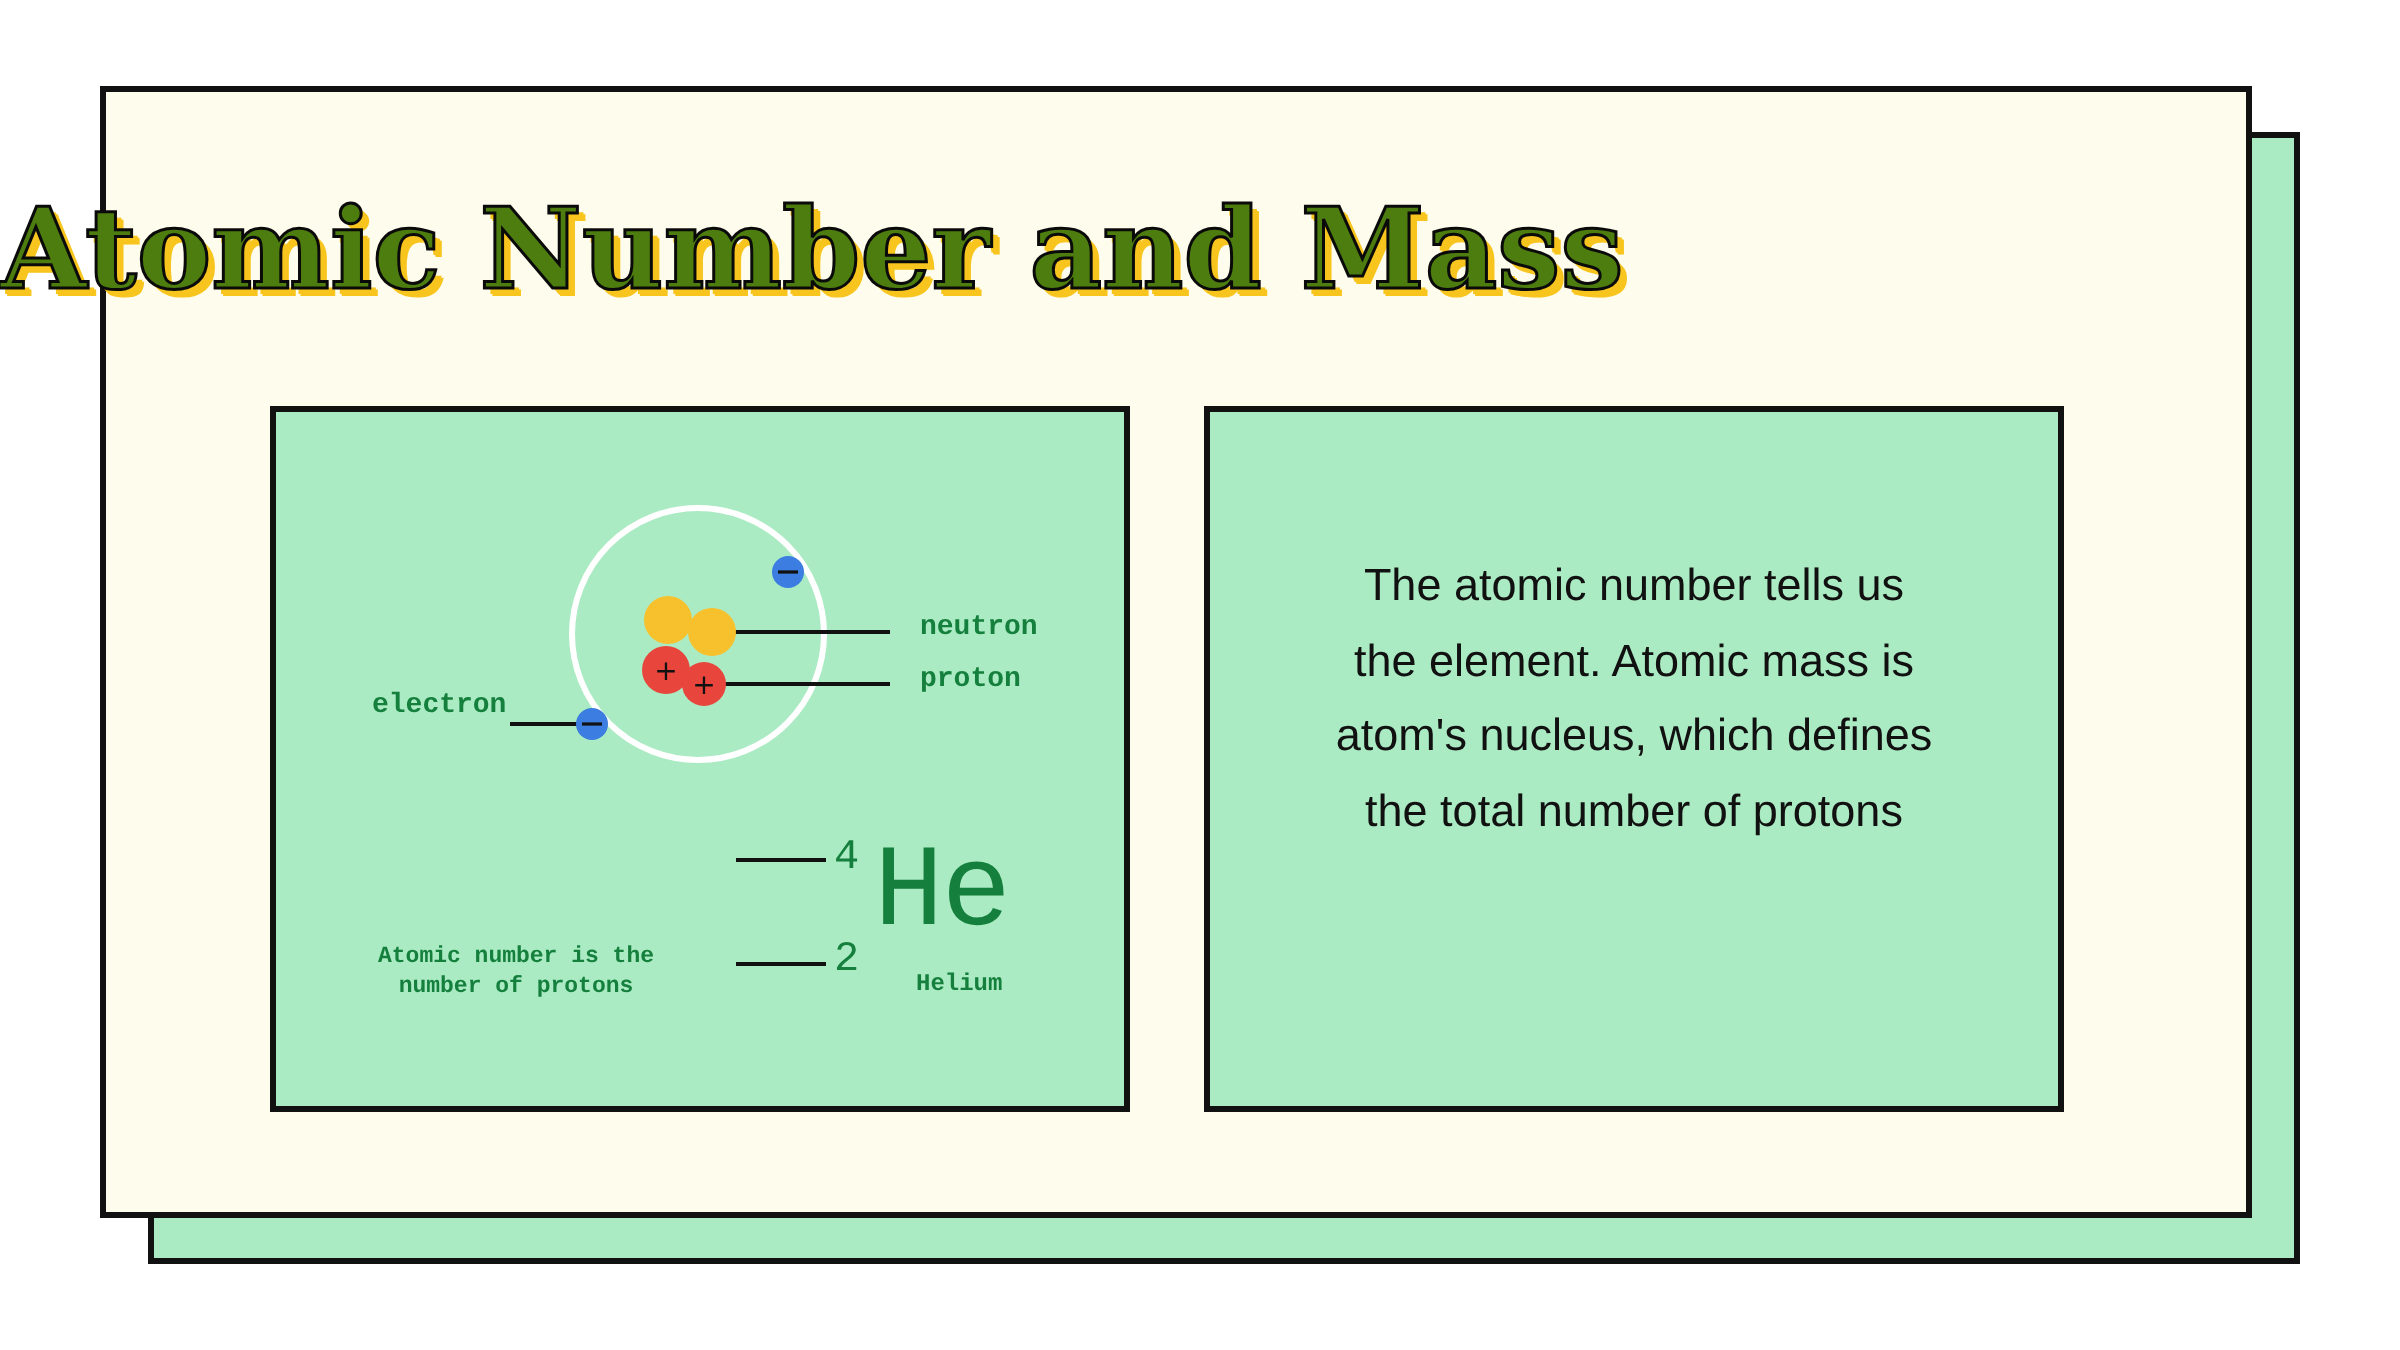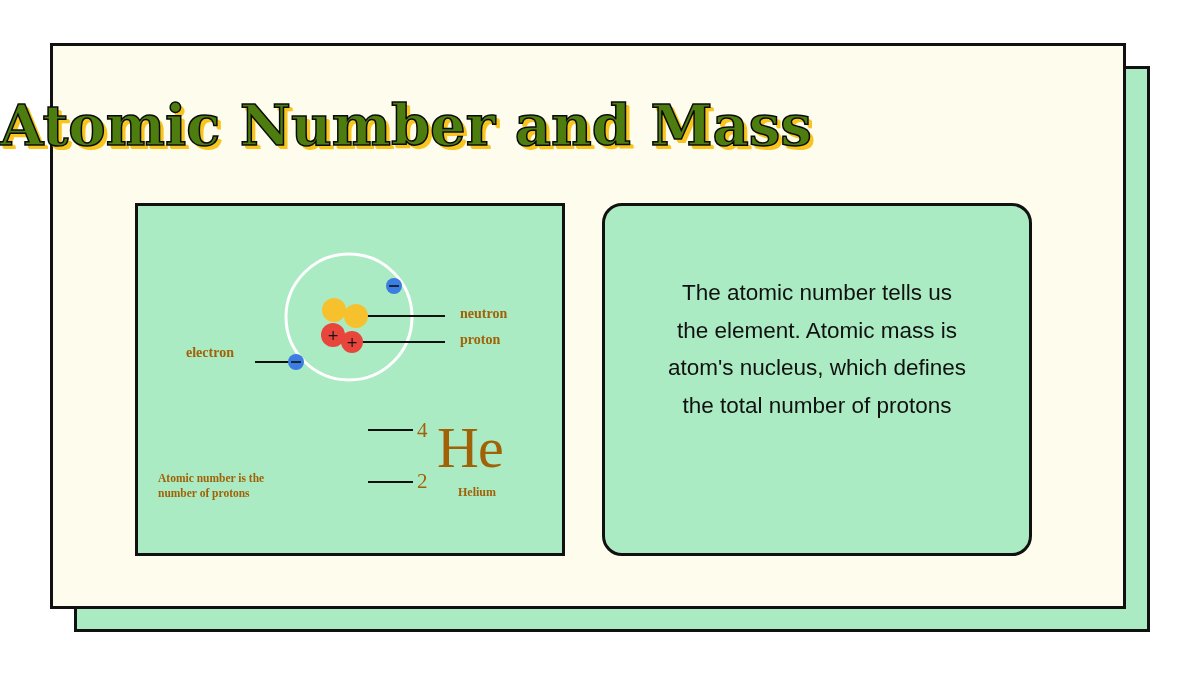--- a/index.html
+++ b/index.html
@@ -2,23 +2,23 @@
 <html><head>
 <meta charset="utf-8">
 <style>
   html, body { margin:0; padding:0; }
   body { width:1200px; height:675px; background:#ffffff; position:relative; overflow:hidden; font-family:"Liberation Sans", sans-serif; }
   .back-card { position:absolute; left:74px; top:66px; width:1070px; height:560px; background:#abebc3; border:3px solid #111; box-sizing:content-box; }
   .front-card { position:absolute; left:50px; top:43px; width:1070px; height:560px; background:#fefcec; border:3px solid #111; }
   .title { position:absolute; left:0; width:1176px; top:92px; font-family:"DejaVu Serif", serif; font-weight:900; font-size:56px; color:#4d7c0f; letter-spacing:0px; text-shadow: 3px 3px 0 #f7c51e, 4px 4px 0 #f7c51e; -webkit-text-stroke:1.5px #0a0a0a; }
   .box { position:absolute; top:203px; width:424px; height:347px; background:#abebc3; border:3px solid #111; }
   .box-left { left:135px; }
-  .box-right { left:602px;border-radius:20px; }
+  .box-right { left:602px; }
   .desc { position:absolute; left:40px; right:40px; top:68px; text-align:center; font-family:"Liberation Sans", sans-serif; font-size:22.5px; line-height:37.6px; color:#111; }
-  .lbl { position:absolute; font-family:Liberation Serif, serif; font-weight:bold; color:#a16207; }
+  .lbl { position:absolute; font-family:Liberation Mono, monospace; font-weight:bold; color:#15803d; }
   .diagram-svg { position:absolute; left:0; top:0; }
 </style>
 </head>
 <body>
 
 <div class="back-card"></div>
 <div class="front-card"></div>
 
 <div class="title">Atomic Number and Mass</div>
 
@@ -45,21 +45,21 @@
     <line x1="153" y1="156" x2="163" y2="156" stroke="#111" stroke-width="1.6"></line>
 
     <line x1="230" y1="224" x2="275" y2="224" stroke="#111" stroke-width="2"></line>
     <line x1="230" y1="276" x2="275" y2="276" stroke="#111" stroke-width="2"></line>
   </svg>
 
   <div class="lbl" style="left:322px; top:100px; font-size:14px;">neutron</div>
   <div class="lbl" style="left:322px; top:126px; font-size:14px;">proton</div>
   <div class="lbl" style="left:48px; top:139px; font-size:14px;">electron</div>
 
-  <div class="lbl" style="left:20px; width:200px; top:265px; font-size:11.5px; line-height:15px; text-align:left;">
+  <div class="lbl" style="left:20px; width:200px; top:265px; font-size:11.5px; line-height:15px; text-align:center;">
     <div>Atomic number is the</div>
     <div>number of protons</div>
   </div>
 
   <div class="lbl" style="left:279px; top:212px; font-size:21px; font-weight:normal;">4</div>
   <div class="lbl" style="left:279px; top:263px; font-size:21px; font-weight:normal;">2</div>
   <div class="lbl" style="left:299px; top:210px; font-size:58px; font-weight:normal; letter-spacing:-1px; line-height:64px;">He</div>
   <div class="lbl" style="left:320px; top:279px; font-size:12px;">Helium</div>
 </div>
 

